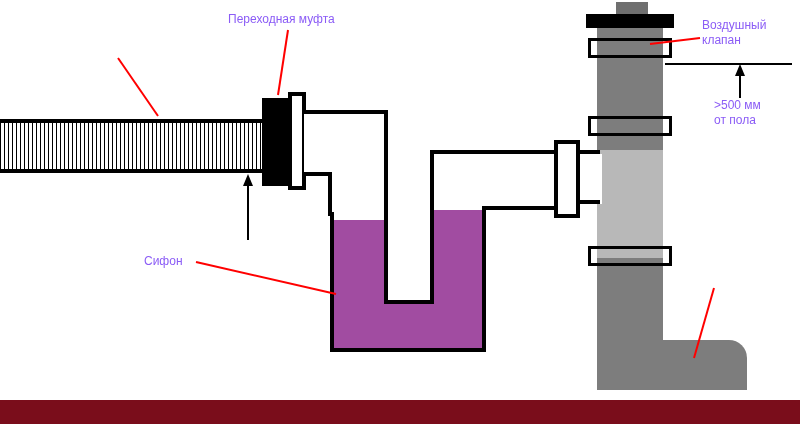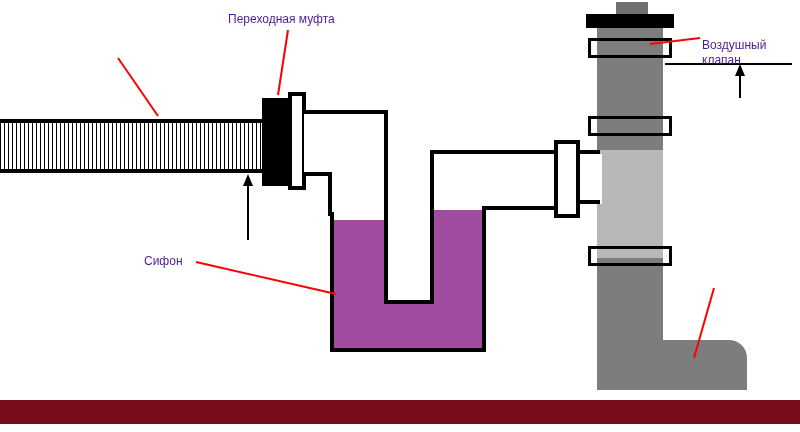--- a/index.html
+++ b/index.html
@@ -3,21 +3,21 @@
 <meta charset="utf-8">
 <style>
   html,body{margin:0;padding:0;background:#fff;}
   #stage{
     position:relative;width:800px;height:432px;background:#fff;overflow:hidden;
     font-family:"Liberation Sans", sans-serif;color:#000;
   }
   .abs{position:absolute;box-sizing:border-box;}
   .label{
     position:absolute;font-size:12px;line-height:1.25;white-space:pre-line;
-    color:#4c1d95;z-index:30;
+    color:#8b5cf6;z-index:30;
   }
   
   .hose{
     left:0;top:119px;width:286px;height:54px;
     background:repeating-linear-gradient(90deg,#000 0 1px,#fff 1px 4px);
     border-top:4px solid #000;border-bottom:4px solid #000;
   }
   .coupling-block{left:262px;top:98px;width:28px;height:88px;background:#000;}
   .flange{background:#fff;border:4px solid #000;}
   .flange1{left:288px;top:92px;width:18px;height:98px;}
@@ -102,16 +102,18 @@
     <line class="red" x1="196" y1="262" x2="336" y2="294"></line>
     <line class="red" x1="714" y1="288" x2="694" y2="358"></line>
     <line class="blk" x1="665" y1="64" x2="792" y2="64"></line>
     <line class="blk" x1="740" y1="70" x2="740" y2="98"></line>
     <polygon points="740,64 735,76 745,76"></polygon>
     <line class="blk" x1="248" y1="182" x2="248" y2="240"></line>
     <polygon points="248,174 243,186 253,186"></polygon>
   </svg>
 
   <div class="label" style="left:228px;top:12px;">Переходная муфта</div>
-  <div class="label" style="left:702px;top:18px;width:95px;margin-top:20px;">Воздушный клапан</div>
+  <div class="label" style="left:702px;top:18px;width:95px;">Воздушный клапан</div>
+  <div class="label" style="left:714px;top:98px;">&gt;500 мм
+от пола</div>
   <div class="label" style="left:144px;top:254px;">Сифон</div>
 
 </div>
 
 </body></html>

